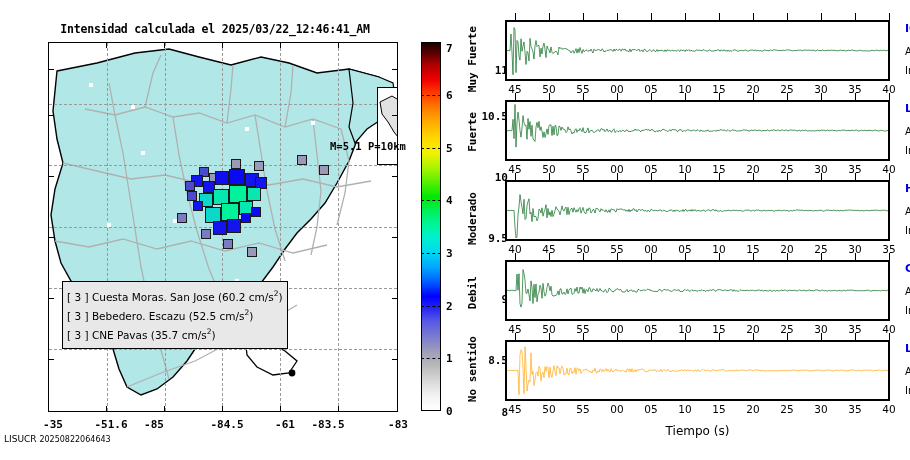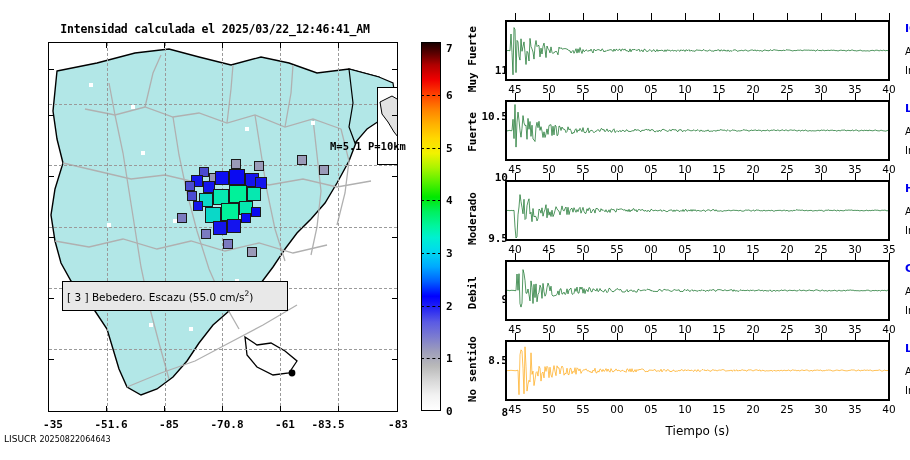--- a/index.html
+++ b/index.html
@@ -194,22 +194,34 @@
     
   </div>
 </div>
 
 <div id="mag-label">M=5.1 P=10km</div>
 
 <div id="legend">
   <div id="legend-body">
     <div class="legend-row">
       <span>[ 3 ]</span>
+      <span>Cuesta Moras. San Jose</span>
+      (<span>60.2</span>
+      <span>cm/s</span><sup>2</sup>)
+    </div>
+    <div class="legend-row">
+      <span>[ 3 ]</span>
       <span>Bebedero. Escazu</span>
-      (<span>55.0</span>
+      (<span>52.5</span>
+      <span>cm/s</span><sup>2</sup>)
+    </div>
+    <div class="legend-row">
+      <span>[ 3 ]</span>
+      <span>CNE Pavas</span>
+      (<span>35.7</span>
       <span>cm/s</span><sup>2</sup>)
     </div>
   </div>
 </div>
 
 <div class="ytick" style="top:406px">8</div>
 <div class="ytick" style="top:354px">8.5</div>
 <div class="ytick" style="top:293px">9</div>
 <div class="ytick" style="top:232px">9.5</div>
 <div class="ytick" style="top:171px">10</div>
@@ -224,22 +236,22 @@
 <div class="ytickmark r" style="top:176px"></div>
 <div class="ytickmark" style="top:237px"></div>
 <div class="ytickmark r" style="top:237px"></div>
 <div class="ytickmark" style="top:298px"></div>
 <div class="ytickmark r" style="top:298px"></div>
 <div class="ytickmark" style="top:359px"></div>
 <div class="ytickmark r" style="top:359px"></div>
 
 <div class="xtick" style="left:23px">-35</div>
 <div class="xtick" style="left:81px">-51.6</div>
-<div class="xtick" style="left:139px">-85</div>
-<div class="xtick" style="left:197px">-70.8</div>
+<div class="xtick" style="left:124px">-85</div>
+<div class="xtick" style="left:197px">-84.5</div>
 <div class="xtick" style="left:255px">-61</div>
 <div class="xtick" style="left:298px">-83.5</div>
 <div class="xtick" style="left:368px">-83</div>
 
 <div class="xtickmark" style="left:106px"></div>
 <div class="xtickmark t" style="left:106px"></div>
 <div class="xtickmark" style="left:164px"></div>
 <div class="xtickmark t" style="left:164px"></div>
 <div class="xtickmark" style="left:222px"></div>
 <div class="xtickmark t" style="left:222px"></div>

